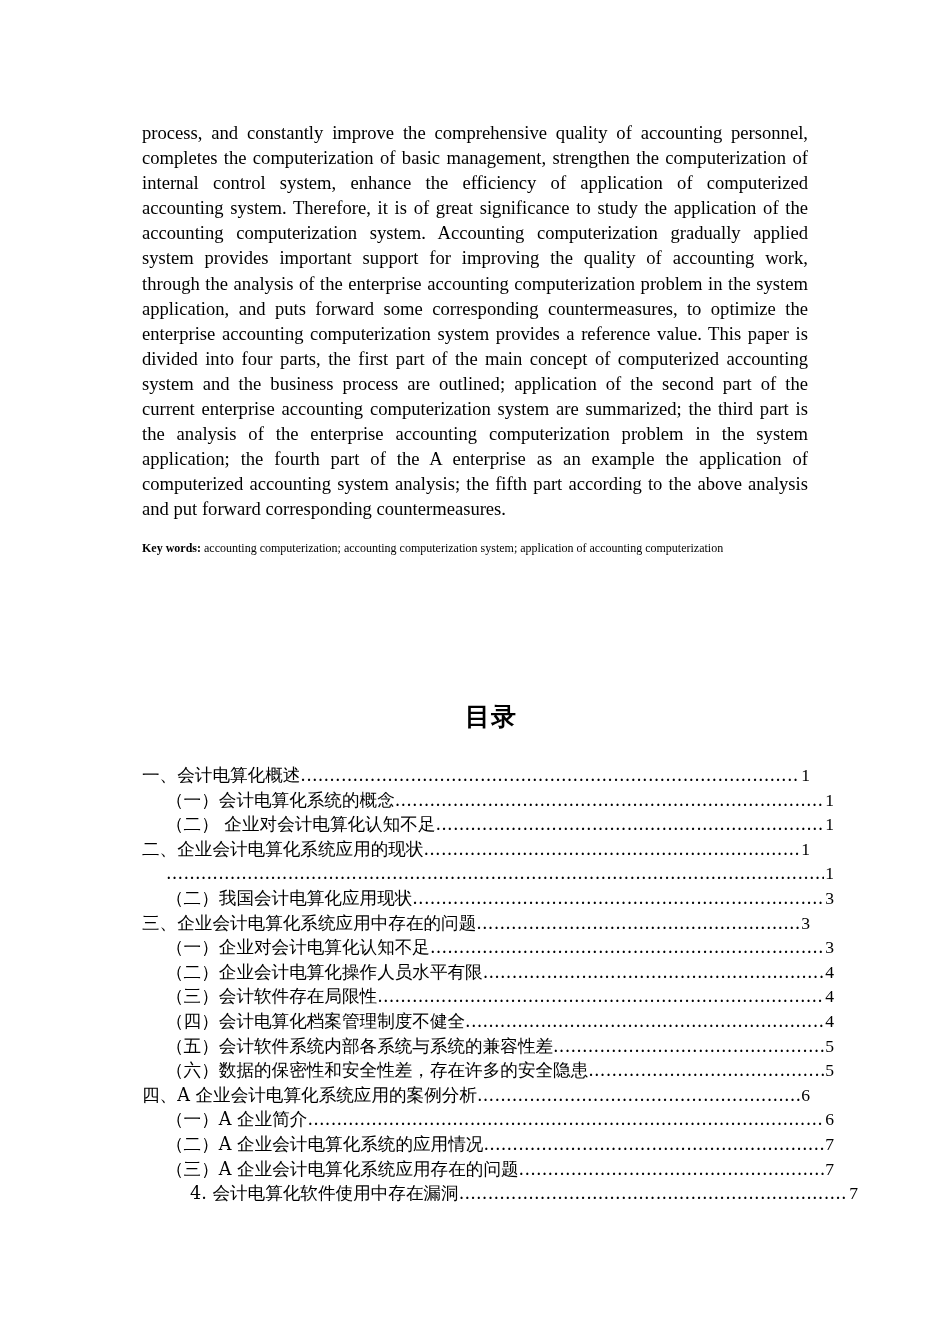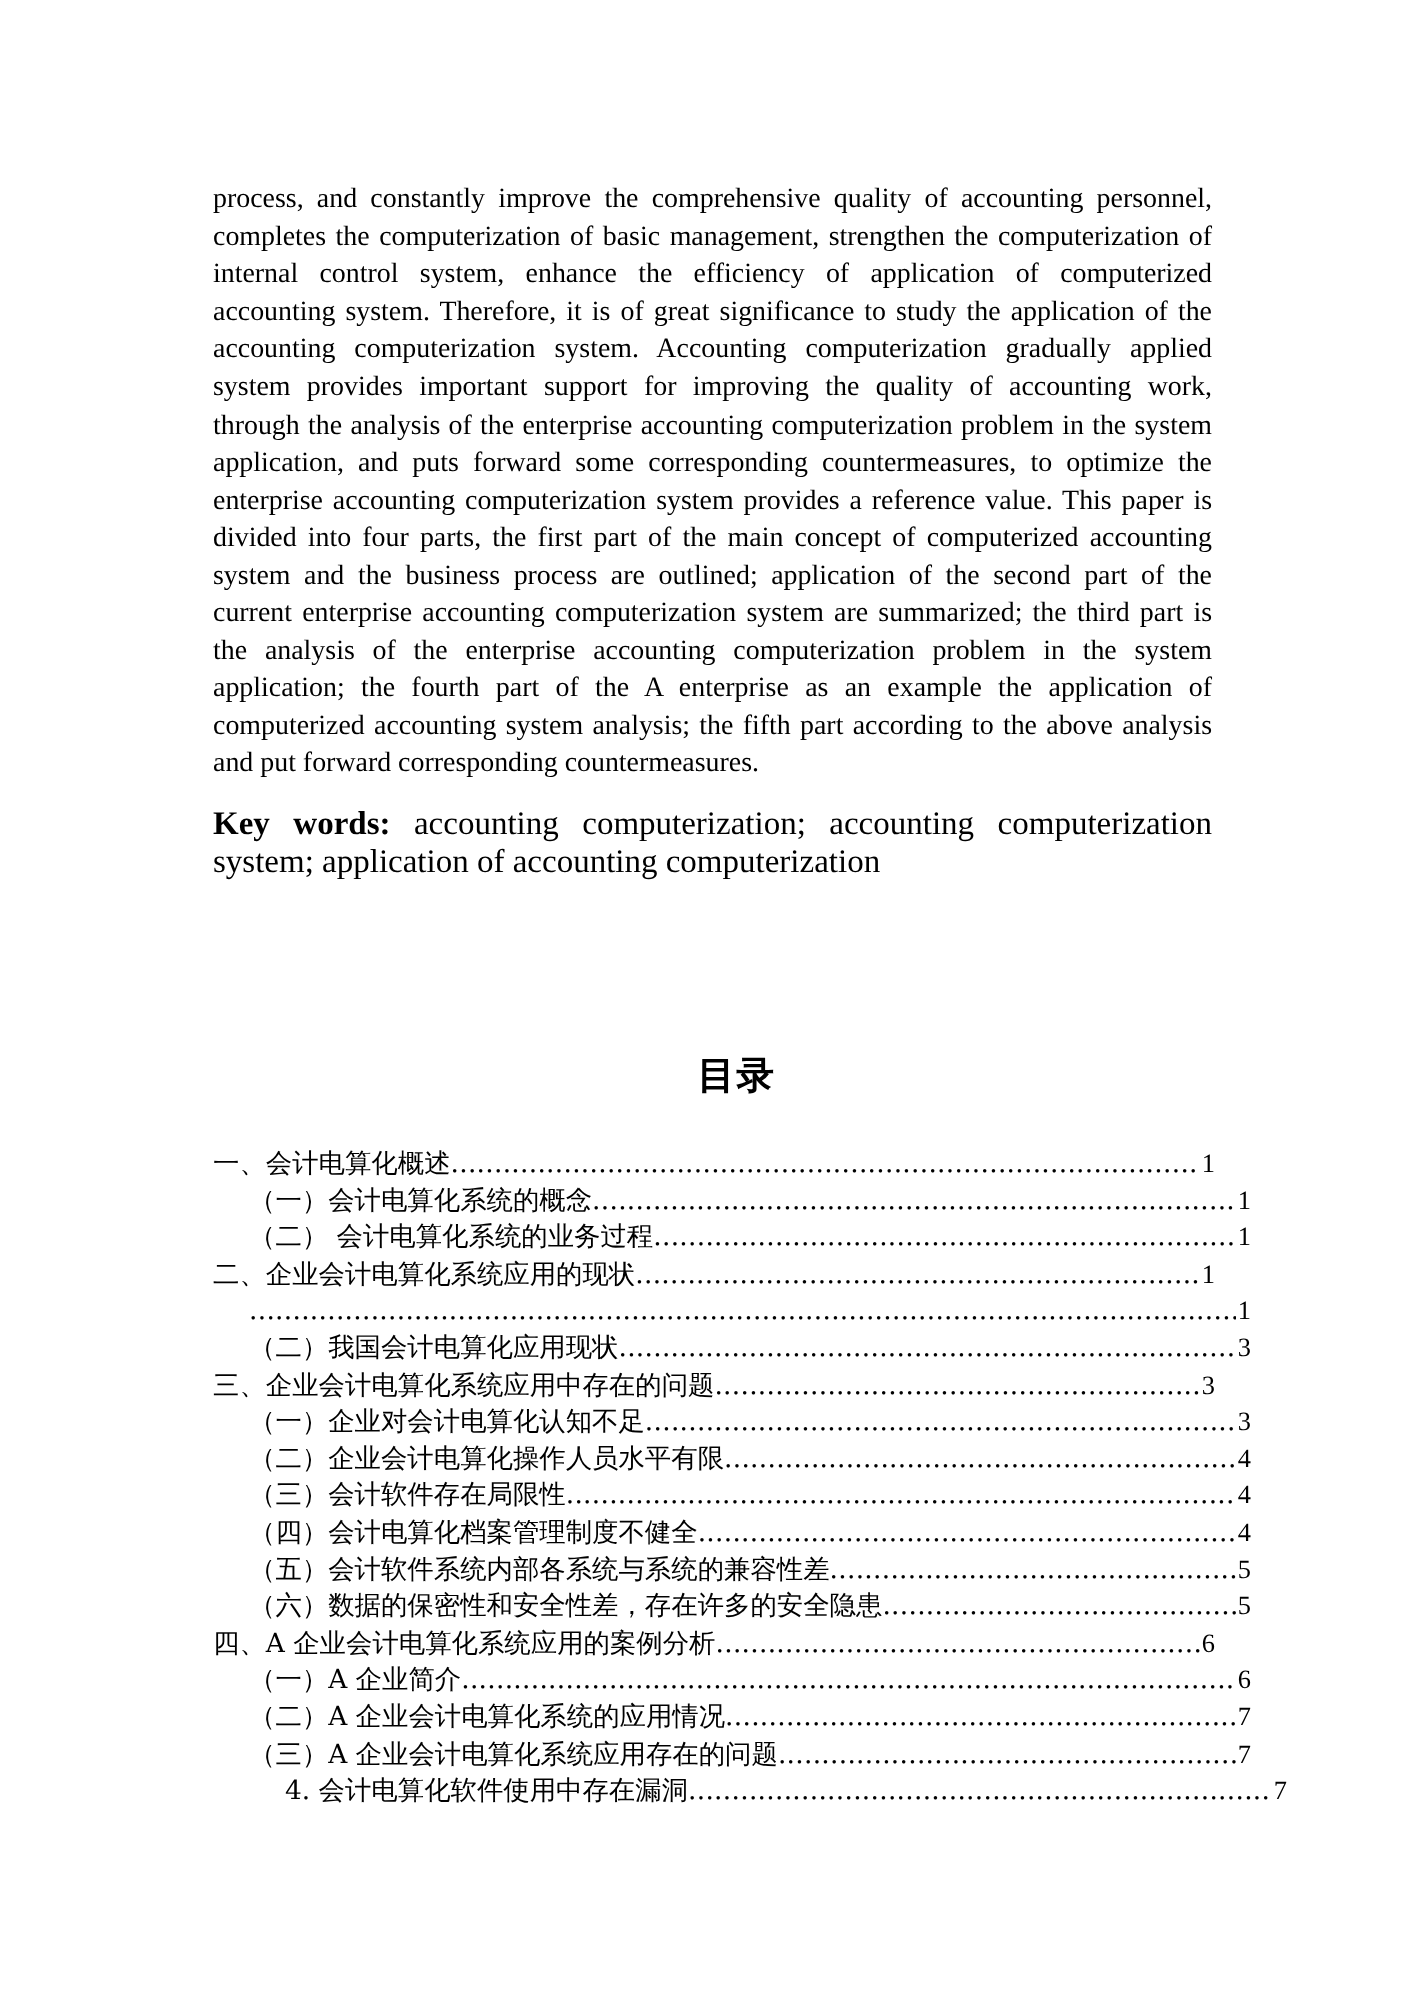--- a/index.html
+++ b/index.html
@@ -34,21 +34,21 @@
     line-height: 25.1px;
     text-align: justify;
     text-justify: inter-word;
     margin: 0;
     text-indent: 0;
     hyphens: none;
   }
 
   
   .keywords {
-    font-size: 22px;
+    font-size: 12px;
     line-height: 25.1px;
     text-align: justify;
     text-justify: inter-word;
     margin: 14px 0 0 0;
   }
   .keywords .kw-label {
     font-weight: bold;
   }
 
   
@@ -129,21 +129,21 @@
         <span class="toc-text">一、会计电算化概述</span>
         <span class="toc-leader">...................................................................................................................................................................................................................................................................</span>
         <span class="toc-page">1</span>
       </div>
       <div class="toc-entry lvl2">
         <span class="toc-text">（一）会计电算化系统的概念</span>
         <span class="toc-leader">...................................................................................................................................................................................................................................................................</span>
         <span class="toc-page">1</span>
       </div>
       <div class="toc-entry lvl2">
-        <span class="toc-text">（二） 会计电算化系统的业务过程</span>
+        <span class="toc-text">（二） 企业对会计电算化认知不足</span>
         <span class="toc-leader">...................................................................................................................................................................................................................................................................</span>
         <span class="toc-page">1</span>
       </div>
       <div class="toc-entry lvl1">
         <span class="toc-text">二、企业会计电算化系统应用的现状</span>
         <span class="toc-leader">...................................................................................................................................................................................................................................................................</span>
         <span class="toc-page">1</span>
       </div>
       <div class="toc-entry lvl2">
         <span class="toc-leader">...................................................................................................................................................................................................................................................................</span>

